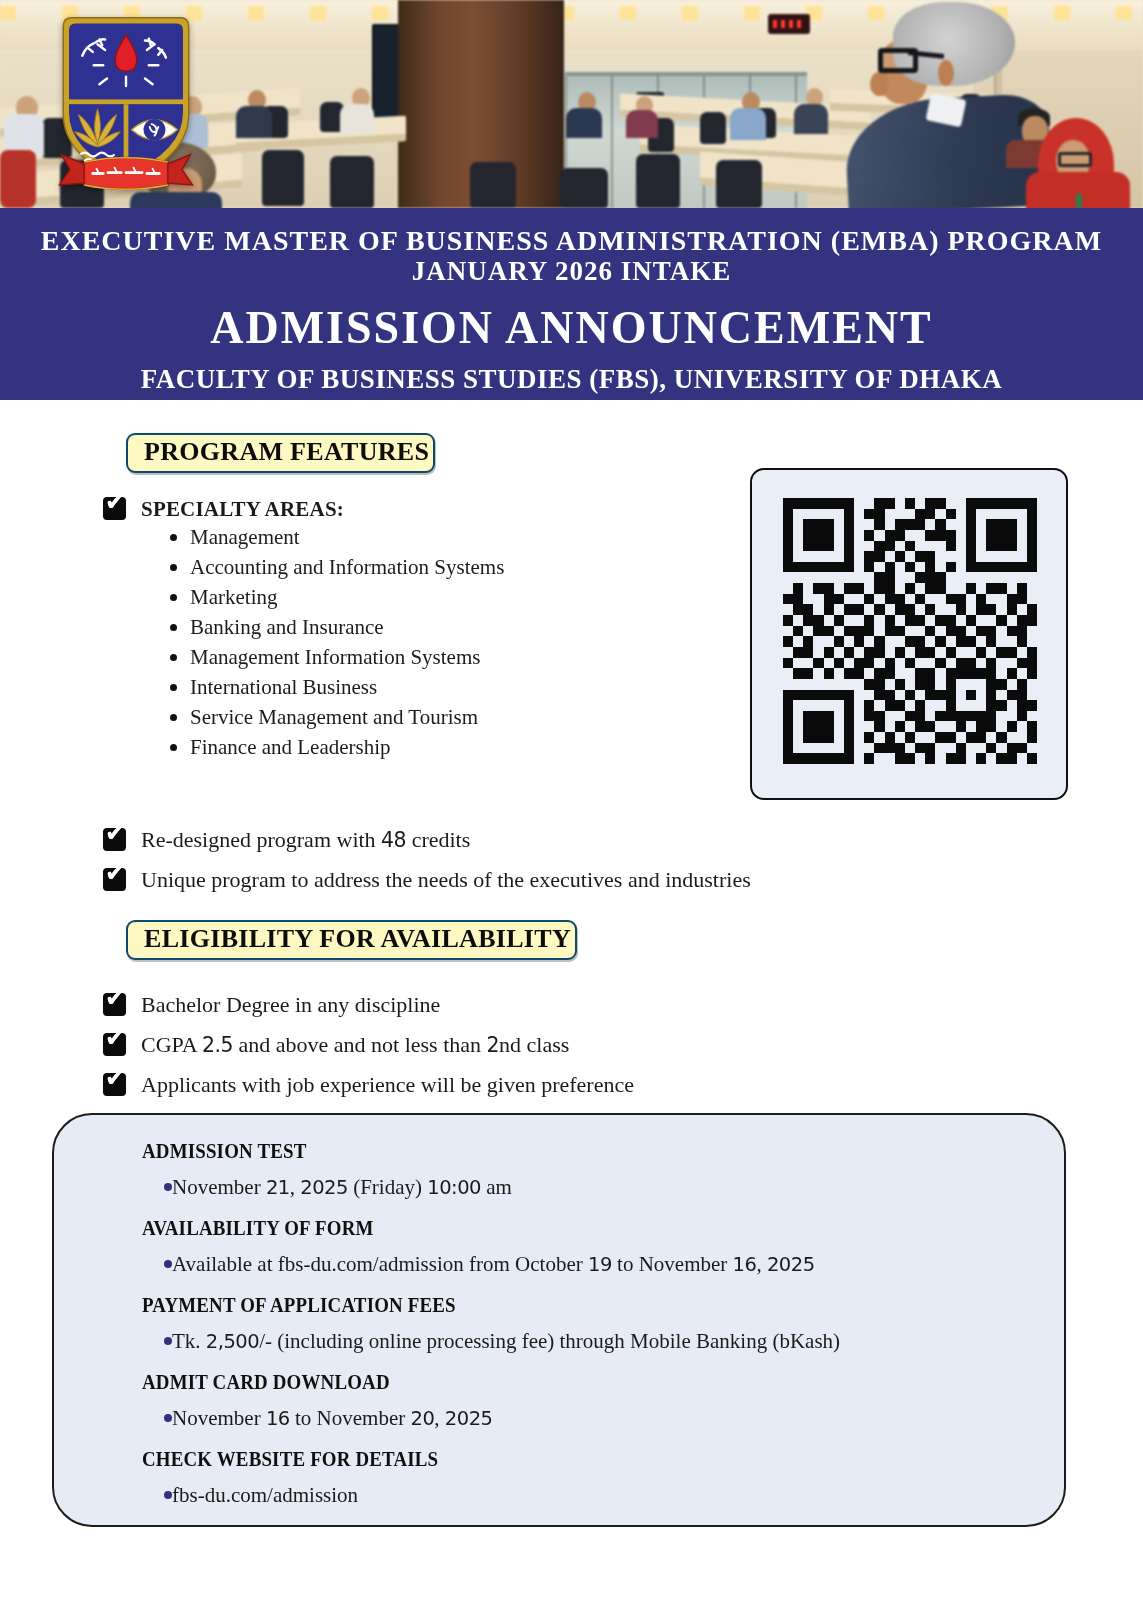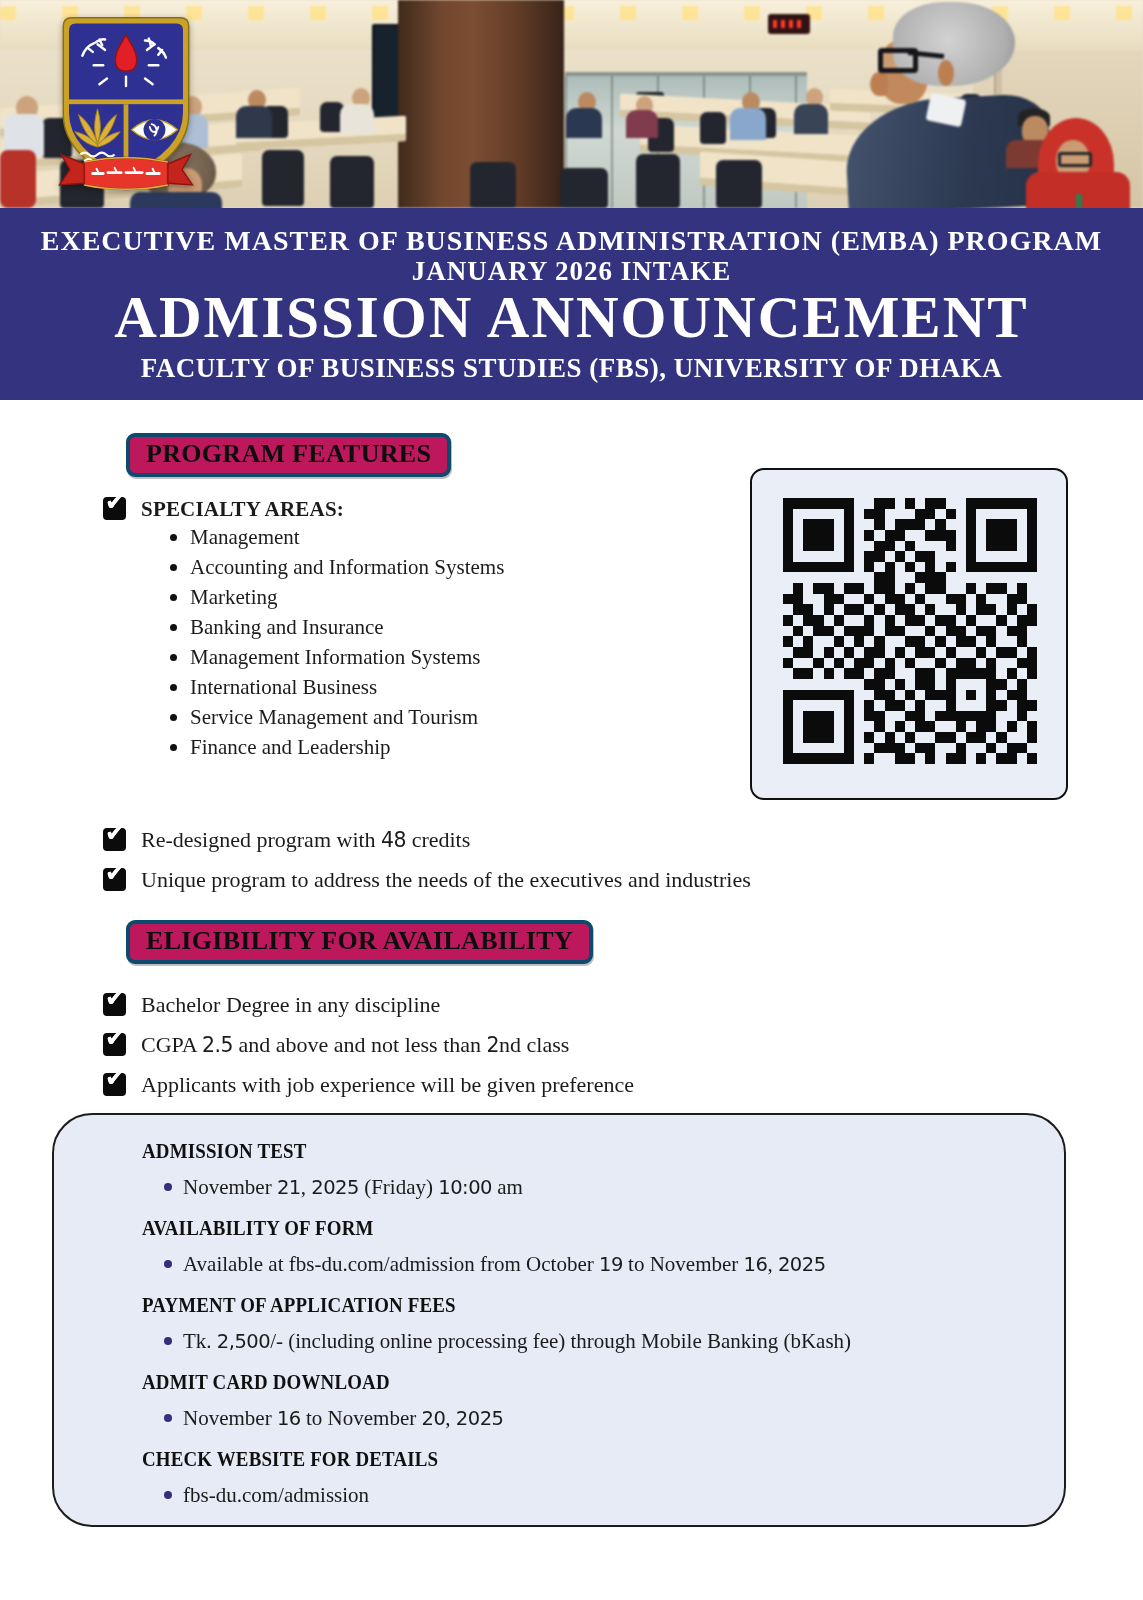--- a/index.html
+++ b/index.html
@@ -49,25 +49,25 @@
   
   .cm-hair{left:138px;top:142px;width:78px;height:58px;background:radial-gradient(circle at 50% 40%,#8a7864,#6f5f4d 65%,#57493a);border-radius:48% 52% 46% 54%;}
   .cm-face{left:168px;top:168px;width:34px;height:36px;background:#c89a74;border-radius:46%;}
   .cm-torso{left:130px;top:192px;width:92px;height:18px;background:#2c3a5a;border-radius:10px 10px 0 0;}
   .logo-wrap{position:absolute;left:50px;top:12px;width:152px;height:190px;z-index:6;filter:drop-shadow(0 2px 3px rgba(0,0,0,.35));}
 
   
   .band{position:absolute;left:0;top:208px;width:1143px;height:192px;background:#33337f;color:#fff;text-align:center;}
   .band .l1{padding-top:18px;font-size:28px;font-weight:bold;letter-spacing:1px;line-height:30px;}
   .band .l2{font-size:27px;font-weight:bold;letter-spacing:1px;line-height:30px;}
-  .band .big{font-size:59px;font-weight:bold;letter-spacing:2px;line-height:58px;margin-top:2px;}
+  .band .big{font-size:46px;font-weight:bold;letter-spacing:2px;line-height:58px;margin-top:13px;}
   .band .l4{font-size:27px;font-weight:bold;letter-spacing:.5px;line-height:32px;margin-top:6px;}
 
   
-  .sec-box{position:absolute;display:inline-block;background:#be185d;border:4px solid #0c4a6e;border-radius:9px;padding:2px 16px 4px 16px;font-size:26px;font-weight:bold;letter-spacing:.3px;color:#0d0d0d;box-shadow:1px 2px 0 rgba(0,0,0,.25);}
+  .sec-box{position:absolute;display:inline-block;background:#fef9c3;border:2px solid #0c4a6e;border-radius:9px;padding:2px 4px 4px 16px;font-size:26px;font-weight:bold;letter-spacing:.3px;color:#0d0d0d;box-shadow:1px 2px 0 rgba(0,0,0,.25);}
   #pf-box{left:126px;top:433px;}
   #el-box{left:126px;top:920px;}
 
   
   .check-row{position:absolute;left:103px;display:flex;align-items:flex-start;gap:15px;}
   .checkbox{position:relative;width:23px;height:23px;background:#0b0b0b;border-radius:4px;flex:0 0 auto;margin-top:2px;}
   .checkbox .tick{position:absolute;left:2px;top:-7px;color:#ffffff;font-family:"DejaVu Sans",sans-serif;font-size:24px;font-weight:bold;line-height:1;text-shadow:0 0 0 #fff;}
   .check-label{font-size:22px;line-height:28px;color:#1b1b1b;}
   .check-label.b{font-weight:bold;font-size:21px;letter-spacing:.2px;}
 
@@ -78,21 +78,21 @@
 
   
   .qr-panel{position:absolute;left:750px;top:468px;width:318px;height:332px;background:#eaeef7;border:2px solid #101010;border-radius:14px;box-sizing:border-box;}
   .qr-grid{position:absolute;left:31px;top:28px;width:254px;height:266px;display:grid;grid-template-columns:repeat(25,1fr);grid-template-rows:repeat(25,1fr);}
   .qm{background:transparent;}
   .qm.on{background:#0b0b0b;}
 
   
   .info-box{position:absolute;left:52px;top:1113px;width:1014px;height:414px;background:#e6ebf5;border:2px solid #1c1c1c;border-radius:40px;box-sizing:border-box;padding:24px 30px 0 88px;}
   .ib-head{display:inline-block;font-weight:bold;font-size:21px;line-height:24px;color:#101010;transform:scaleX(.9);transform-origin:left center;letter-spacing:.2px;margin-bottom:10px;}
-  .ib-bullet{display:flex;gap:11px;margin-left:22px;margin-bottom:14px;align-items:flex-start;}
+  .ib-bullet{display:flex;margin-left:22px;margin-bottom:14px;align-items:flex-start;}
   .ib-dot{flex:0 0 auto;width:8px;height:8px;border-radius:50%;background:#33317e;margin-top:10px;}
   .ib-text{font-size:21px;line-height:28px;color:#1b1b1b;}
 
   .num{font-family:"DejaVu Sans",sans-serif;font-size:.93em;letter-spacing:-.5px;}
 </style>
 </head>
 <body>
 
 <div id="page">
 

